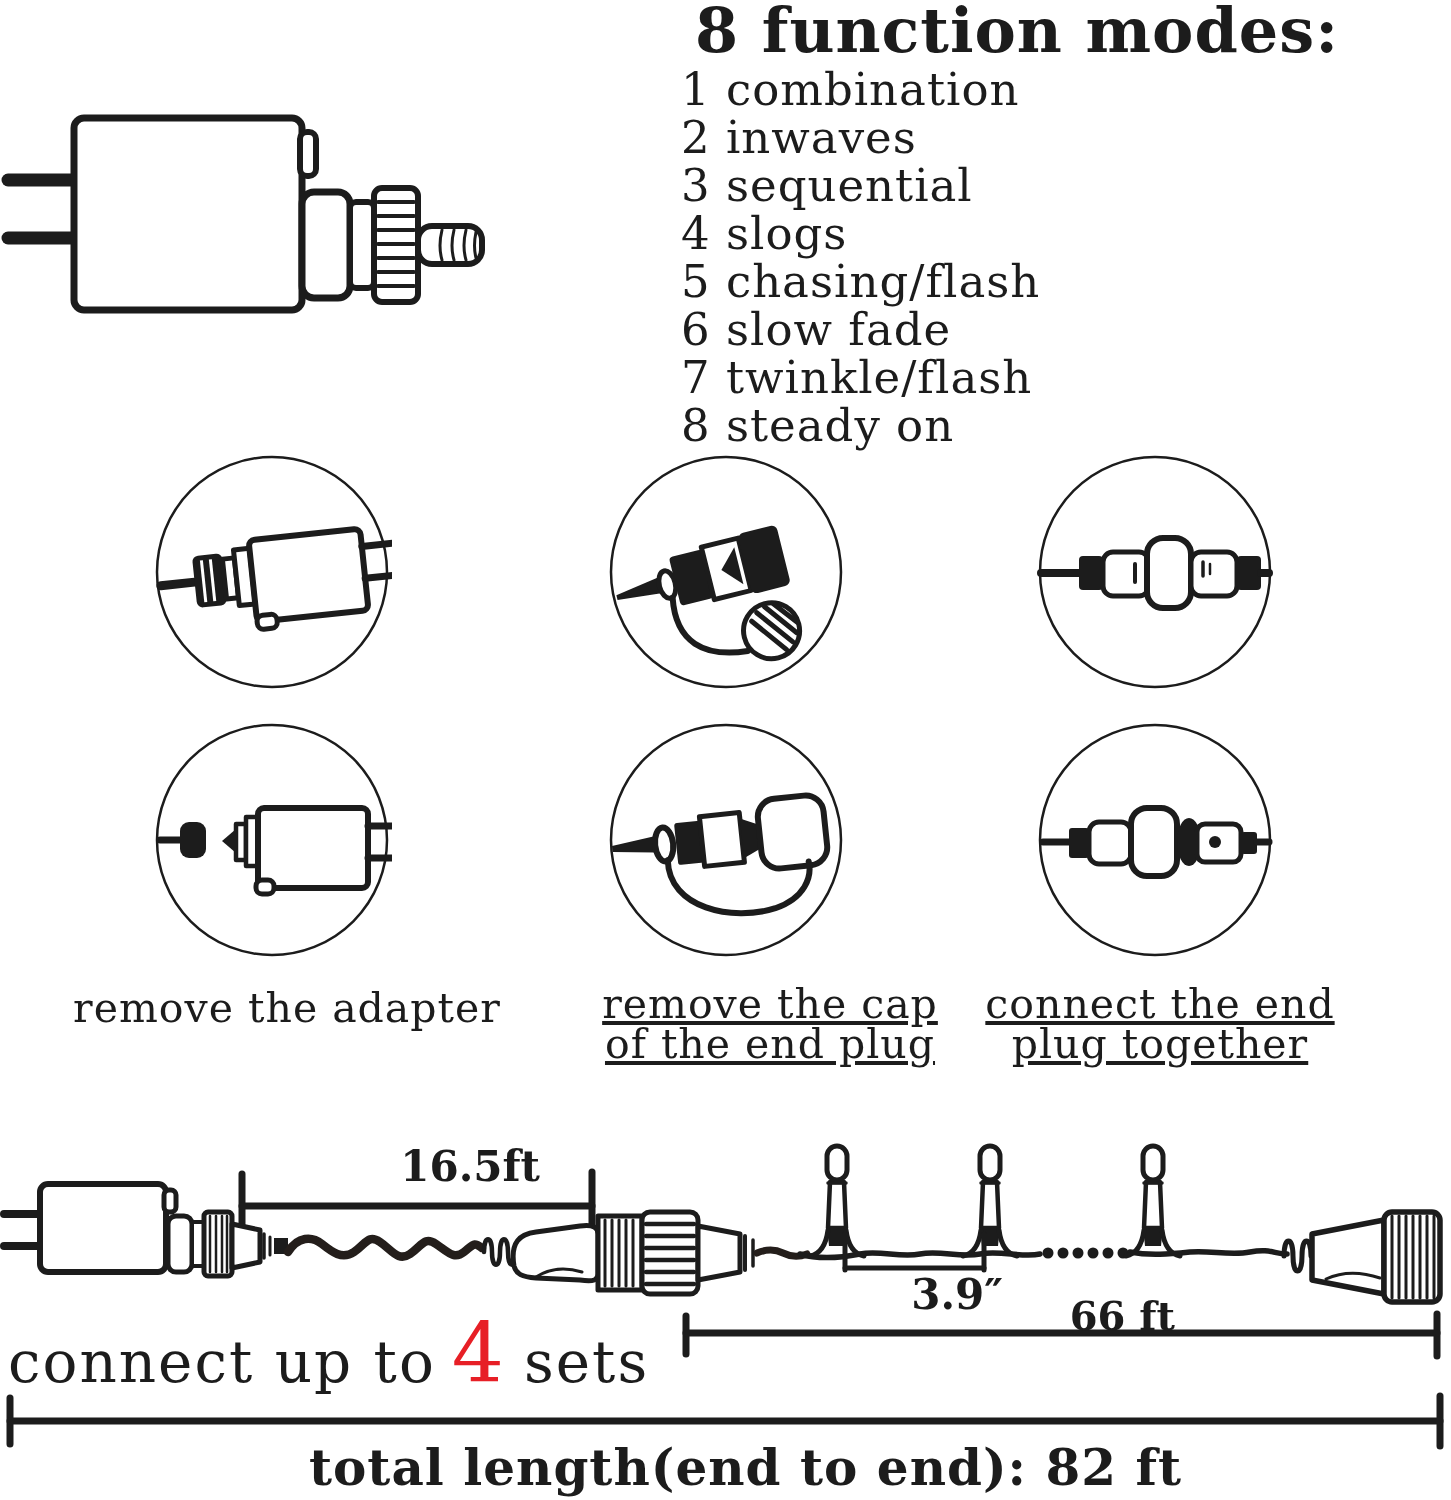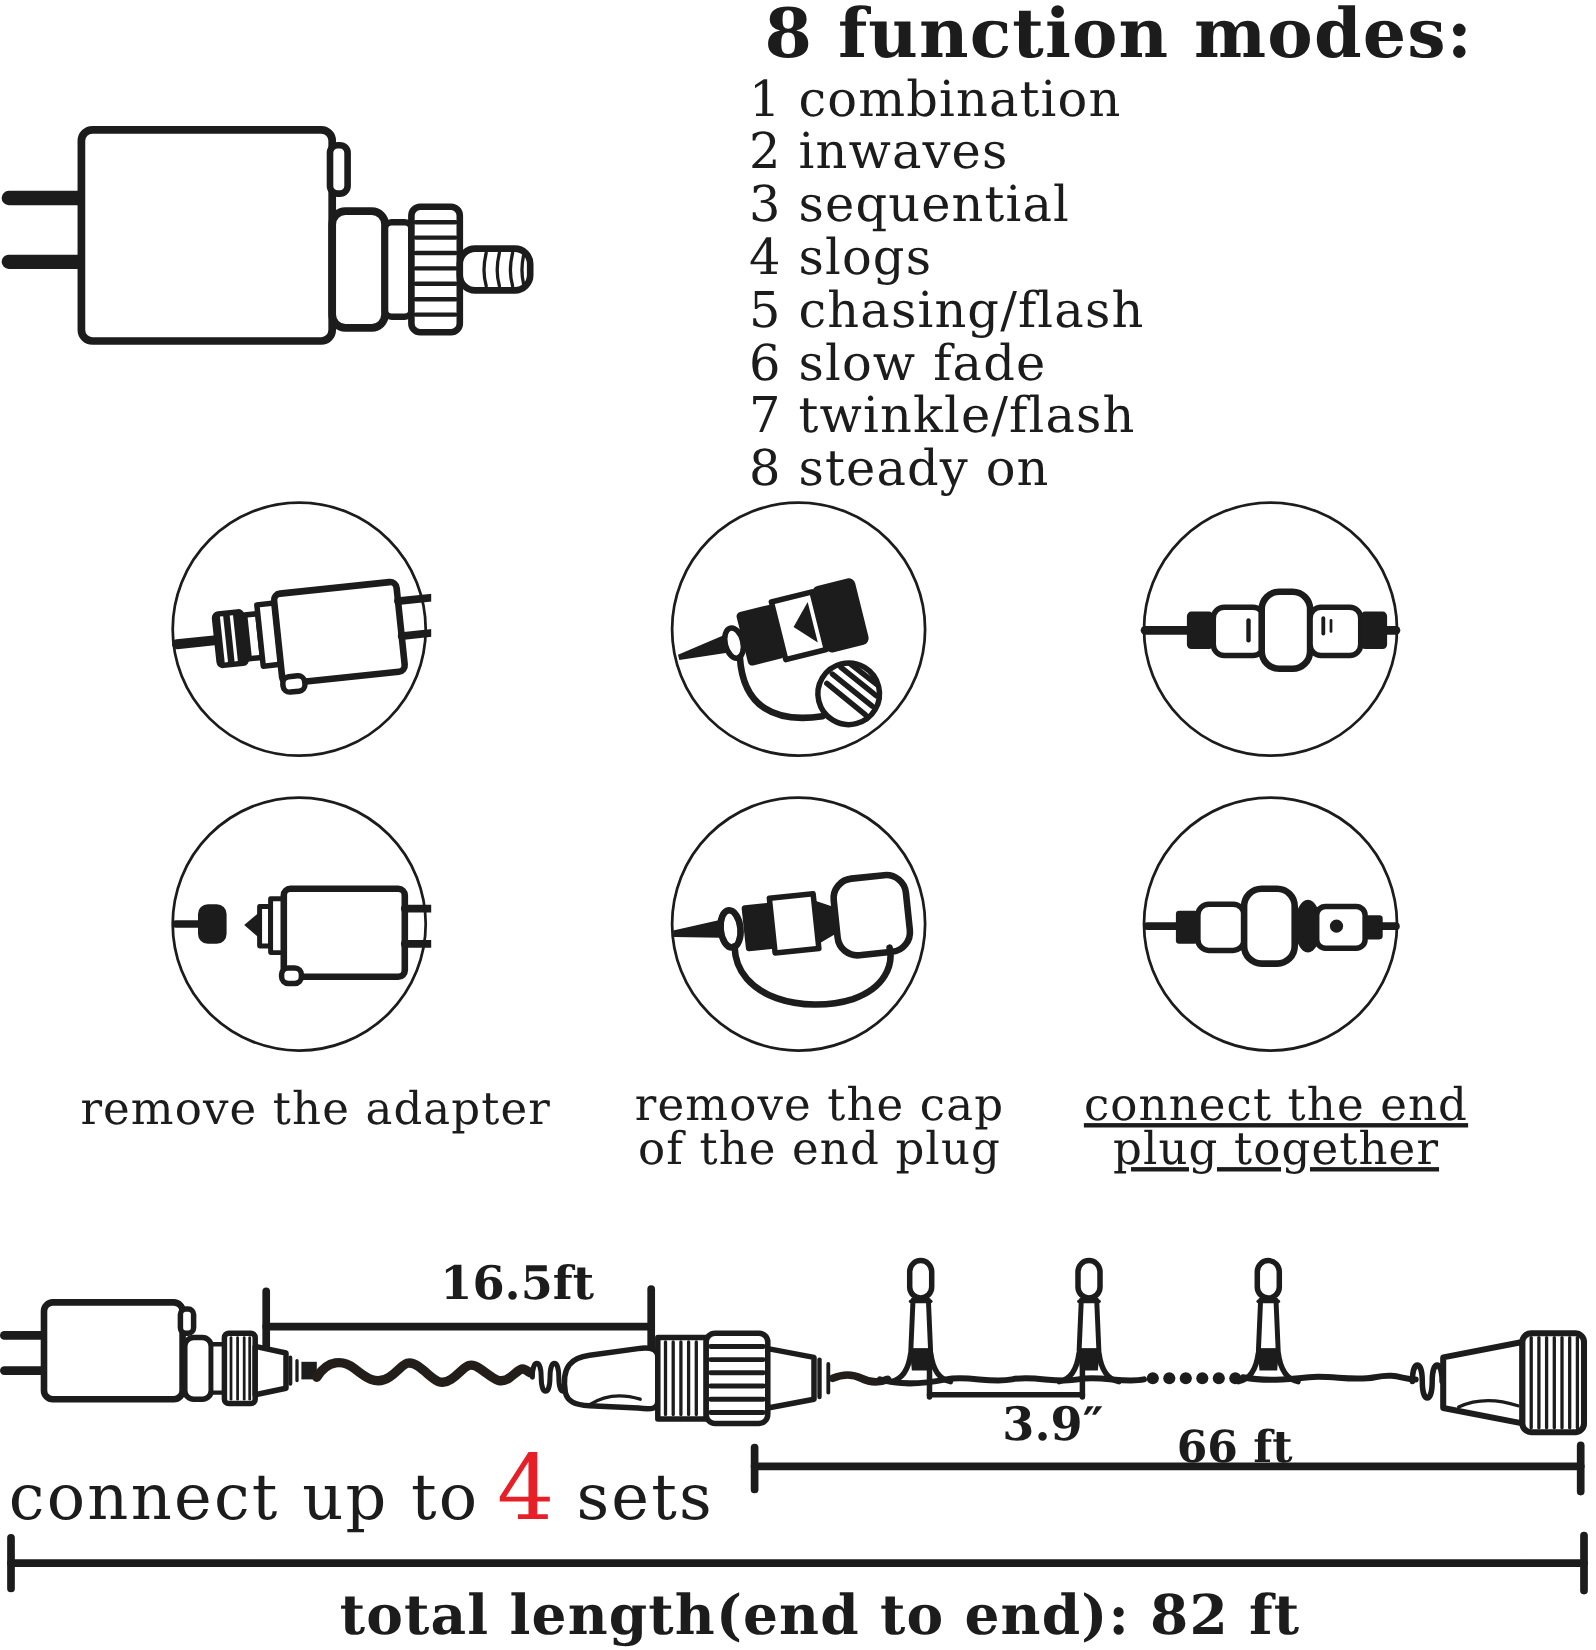--- a/index.html
+++ b/index.html
@@ -167,21 +167,21 @@
       <rect class="ln wh" x="162" y="104" width="44" height="38" rx="8" stroke-width="5"></rect>
       <circle class="bk" cx="180" cy="122" r="6"></circle>
       <rect class="bk" x="206" y="112" width="16" height="22" rx="3"></rect>
       <line class="ln" x1="222" y1="122" x2="234" y2="122" stroke-width="7"></line>
     </g>
   </svg>
 
   <div class="caption" style="left:37px;top:988px;width:500px;">
     <span>remove the adapter</span>
   </div>
-  <div class="caption" style="left:545px;top:984px;width:400px;">
+  <div class="caption" style="left:570px;top:984px;width:400px;text-decoration:underline;">
     <div>remove the cap</div>
     <div>of the end plug</div>
   </div>
   <div class="caption" style="left:960px;top:984px;width:400px;text-decoration:underline;">
     <div>connect the end</div>
     <div>plug together</div>
   </div>
 
   <svg class="abs" style="left:0px;top:1130px" width="1451" height="370" viewBox="0 0 1451 370">
 

